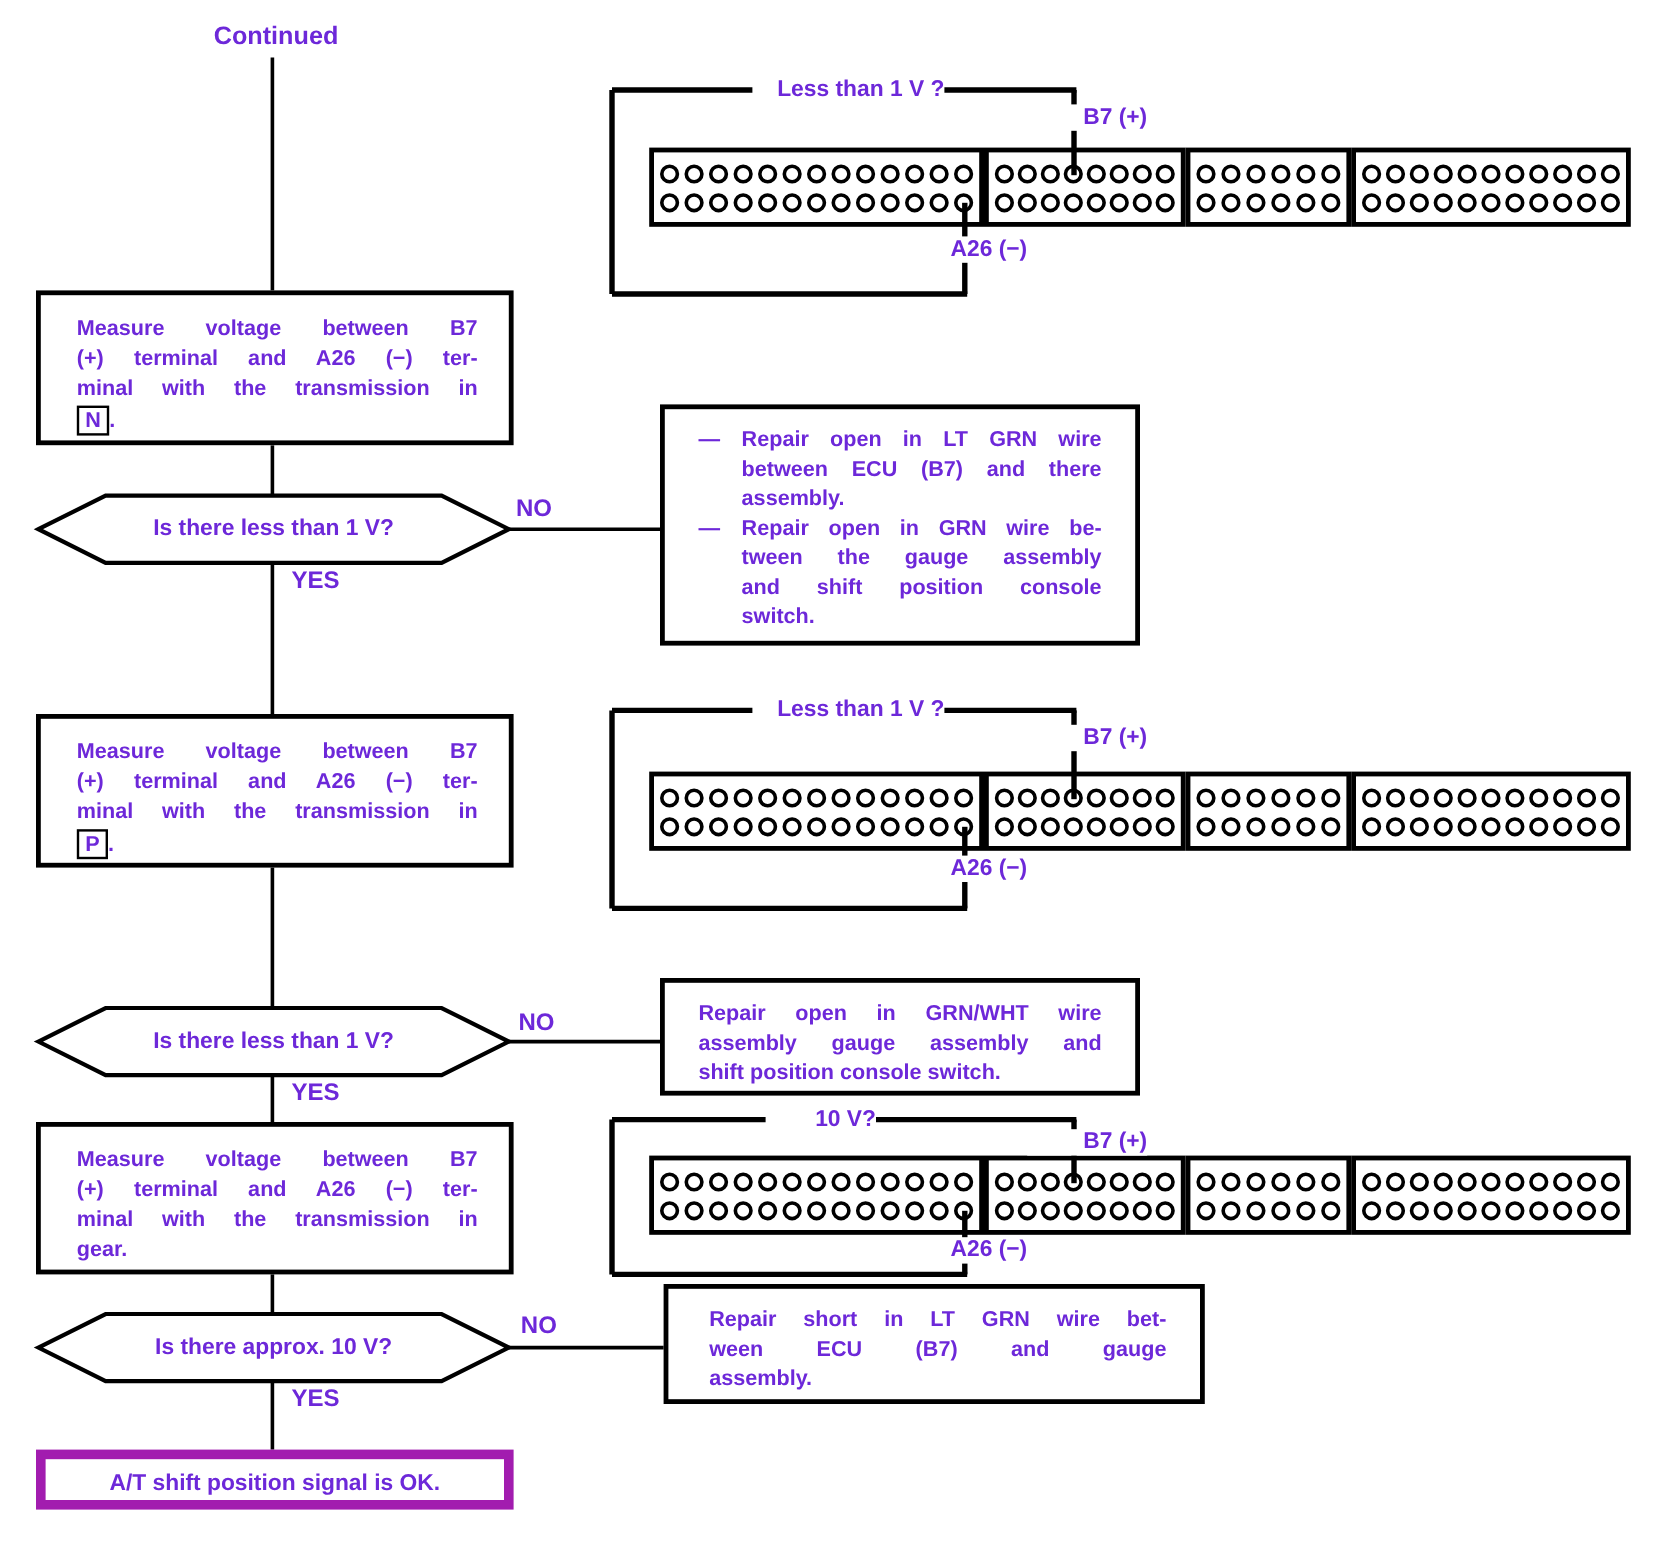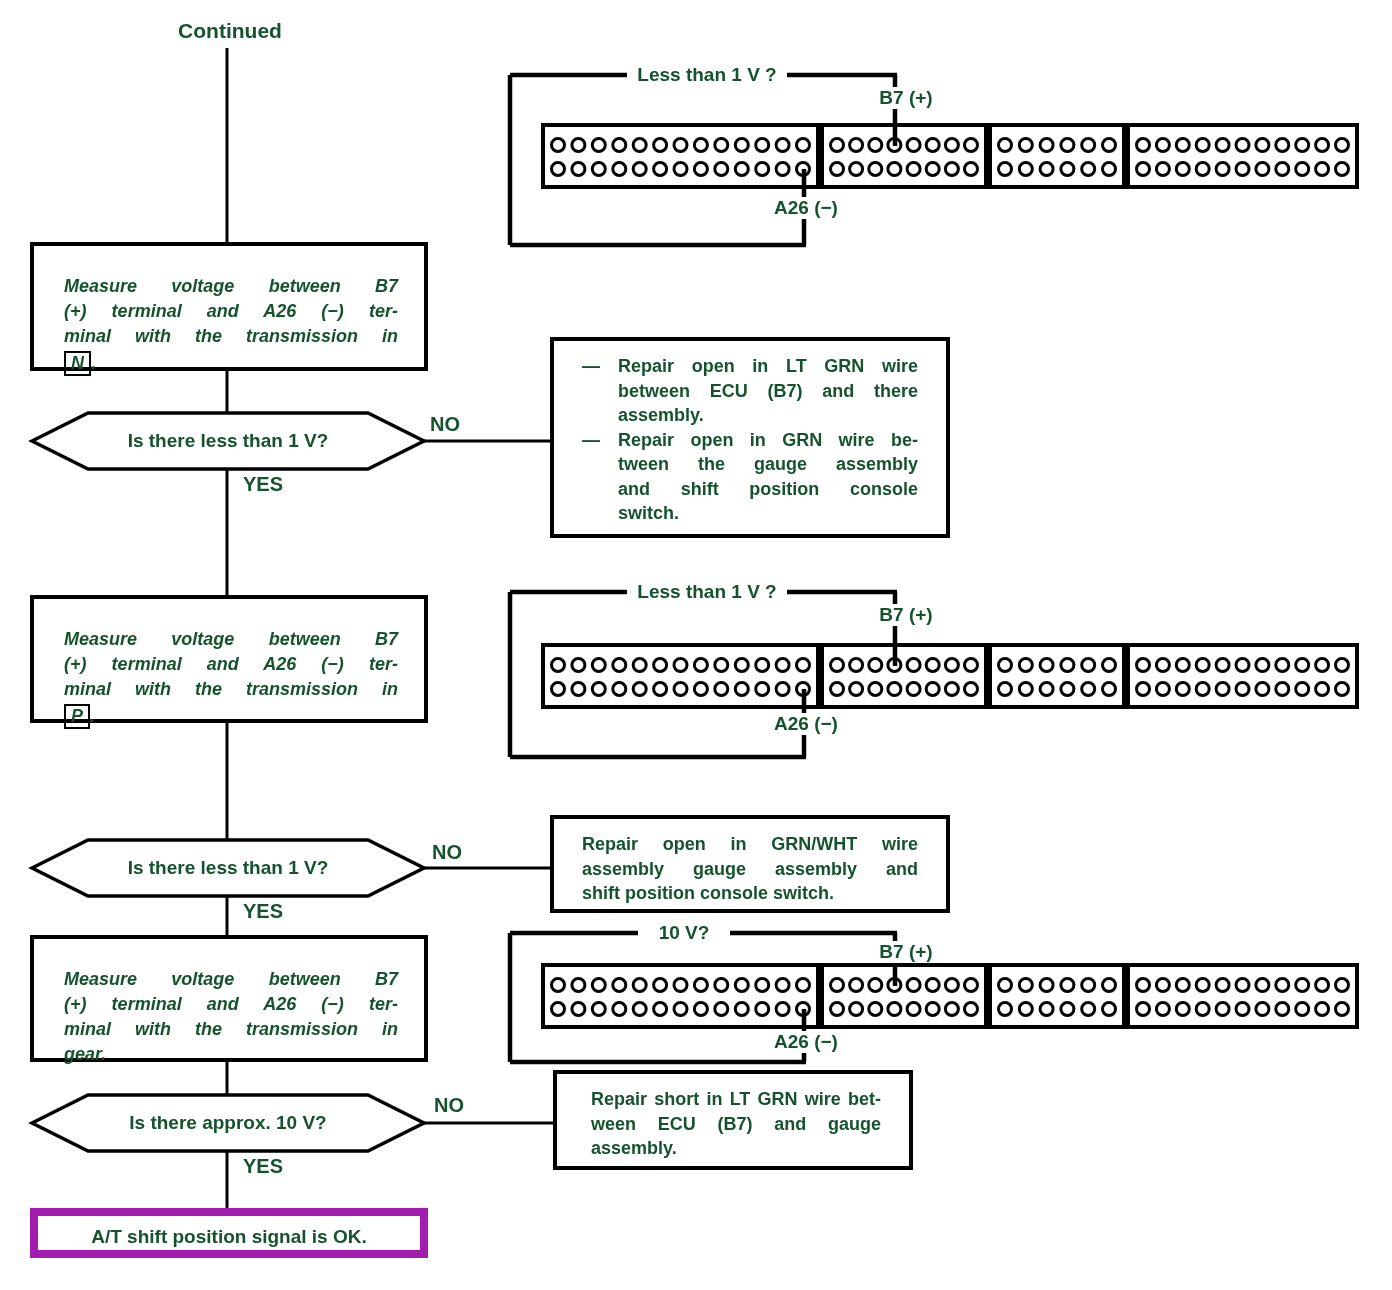--- a/index.html
+++ b/index.html
@@ -2,36 +2,36 @@
 <html><head>
 <meta charset="utf-8">
 <style>
   html,body{margin:0;padding:0;background:#ffffff;}
   .page{
     position:relative;
     width:1392px;height:1290px;
     background:#ffffff;
     font-family:"Liberation Sans", sans-serif;
     font-weight:bold;
-    color:#14532d;
+    color:#6d28d9;
     overflow:hidden;
   }
   svg.layer{position:absolute;left:0;top:0;z-index:1;}
   .blk{fill:#fff;stroke:#000;stroke-width:4;}
   .pin{fill:#fff;stroke:#000;stroke-width:3;}
   .w3{stroke:#000;stroke-width:3;fill:none;}
   .w4{stroke:#000;stroke-width:4.5;fill:none;}
   .hex{fill:#fff;stroke:#000;stroke-width:3.5;}
 
   .pbox{
     position:absolute;z-index:2;
     border:4px solid #000;background:#fff;box-sizing:border-box;
     font-size:18px;line-height:25px;
   }
-  .pbox .inner{padding:28px 26px 0 30px;font-style:italic;}
+  .pbox .inner{padding:15px 26px 0 30px;}
   .jline{text-align:justify;text-align-last:justify;}
   .lline{text-align:left;text-align-last:left;}
   .letterbox{
     display:inline-block;border:2.5px solid #000;
     padding:0 5px;line-height:21px;margin-top:2px;
   }
   .rbox{
     position:absolute;z-index:2;
     border:4px solid #000;background:#fff;box-sizing:border-box;
     font-size:18px;line-height:24.5px;
@@ -44,21 +44,21 @@
     position:absolute;z-index:2;
     border:8px solid #a21caf;background:#fff;box-sizing:border-box;
     font-size:19px;text-align:center;
   }
   .resultbox .inner{line-height:42px;}
   .hextxt{
     position:absolute;z-index:2;text-align:center;font-size:19px;
   }
   .branch{position:absolute;z-index:2;font-size:20px;text-align:right;}
   .wlabel{
-    position:absolute;z-index:2;background:#fff;text-align:center;
+    position:absolute;z-index:2;background:#fff;text-align:right;
     font-size:19px;line-height:22px;
   }
   .toplabel{position:absolute;z-index:2;text-align:center;font-size:21px;}
 </style>
 </head>
 <body>
 
 <div class="page">
 
   <svg class="layer" width="1392" height="1290" viewBox="0 0 1392 1290">
@@ -416,21 +416,21 @@
       <div class="jline">(+) terminal and A26 (−) ter-</div>
       <div class="jline">minal with the transmission in</div>
       <div class="lline">gear.</div>
     </div>
   </div>
 
   <div class="hextxt" style="left:32px;top:1112px;width:392px;">Is there approx. 10 V?</div>
   <div class="branch" style="left:434px;top:1094px;">NO</div>
   <div class="branch" style="left:243px;top:1155px;">YES</div>
 
-  <div class="rbox" style="left:553px;top:1070px;width:360px;height:100px;">
+  <div class="rbox" style="left:553px;top:1070px;width:451px;height:100px;">
     <div class="inner" style="padding-left:34px;">
       <div class="jline">Repair short in LT GRN wire bet-</div>
       <div class="jline">ween ECU (B7) and gauge</div>
       <div class="lline">assembly.</div>
     </div>
   </div>
 
   <div class="resultbox" style="left:30px;top:1208px;width:398px;height:50px;">
     <div class="inner">A/T shift position signal is OK.</div>
   </div>

